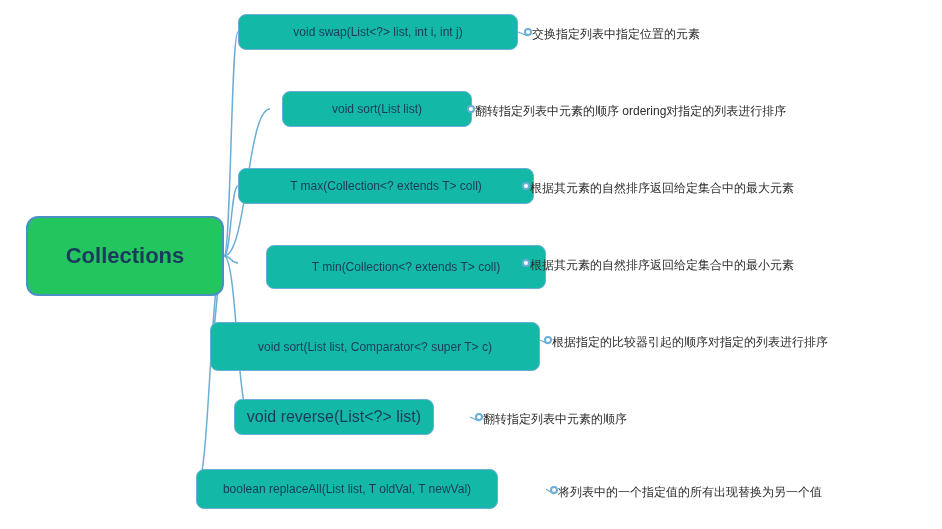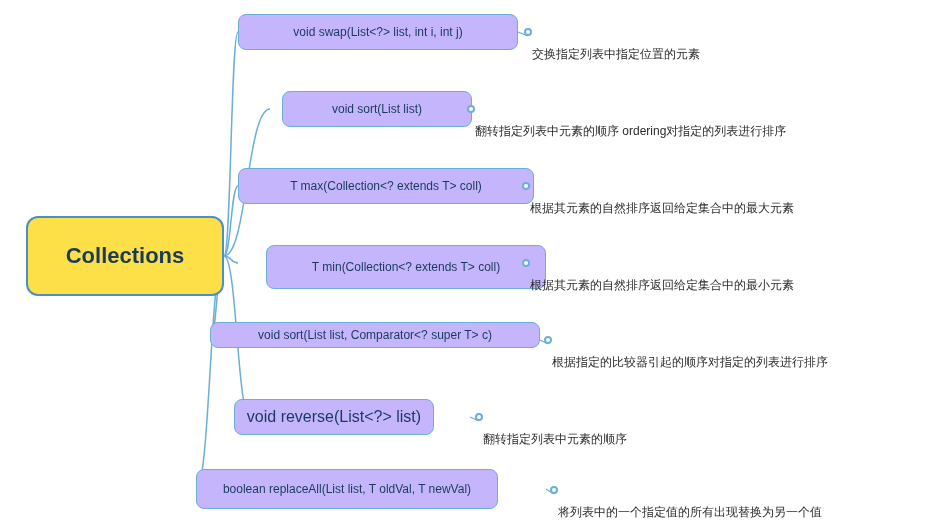--- a/index.html
+++ b/index.html
@@ -15,42 +15,41 @@
       position: absolute;
       top: 0; left: 0;
       width: 942px;
       height: 529px;
       pointer-events: none;
     }
     .node-box {
       position: absolute;
       border: 1.5px solid #6baed6;
       border-radius: 8px;
-      background: #c4b5fd;
+      background: #14b8a6;
       display: flex;
       align-items: center;
       justify-content: center;
       text-align: center;
       color: #1a3a5c;
       font-size: 13px;
     }
     .node-box.root {
-      background: #fde047;
+      background: #22c55e;
       border: 2.5px solid #4a90c4;
       font-size: 22px;
       font-weight: bold;
       color: #1a3a5c;
       border-radius: 12px;
     }
     .annotation {
       position: absolute;
       color: #2c2c2c;
       font-size: 12px;
       white-space: nowrap;
-      margin-top: 20px;
     }
     .dot {
       position: absolute;
       width: 8px;
       height: 8px;
       border-radius: 50%;
       border: 2px solid #6baed6;
       background: #fff;
     }
   </style>
@@ -87,21 +86,21 @@
 </div>
 
 <div class="node-box" style="left:238px; top:168px; width:296px; height:36px; font-size:12px;">
   <span>T max(Collection&lt;? extends T&gt;  coll)</span>
 </div>
 
 <div class="node-box" style="left:238px; top:245px; width:280px; height:44px; font-size:12px;margin-left:28px;">
   <span>T min(Collection&lt;? extends T&gt;  coll)</span>
 </div>
 
-<div class="node-box" style="left:210px; top:322px; width:330px; height:26px; font-size:12px;">
+<div class="node-box" style="left:210px; top:322px; width:330px; height:49px; font-size:12px;">
   <span>void sort(List list, Comparator&lt;? super T&gt; c)</span>
 </div>
 
 <div class="node-box" style="left:234px; top:399px; width:200px; height:36px; font-size:16px;">
   <span>void reverse(List&lt;?&gt;  list)</span>
 </div>
 
 <div class="node-box" style="left:196px; top:469px; width:302px; height:40px; font-size:12px;">
   <span>boolean replaceAll(List list, T oldVal, T newVal)</span>
 </div>

